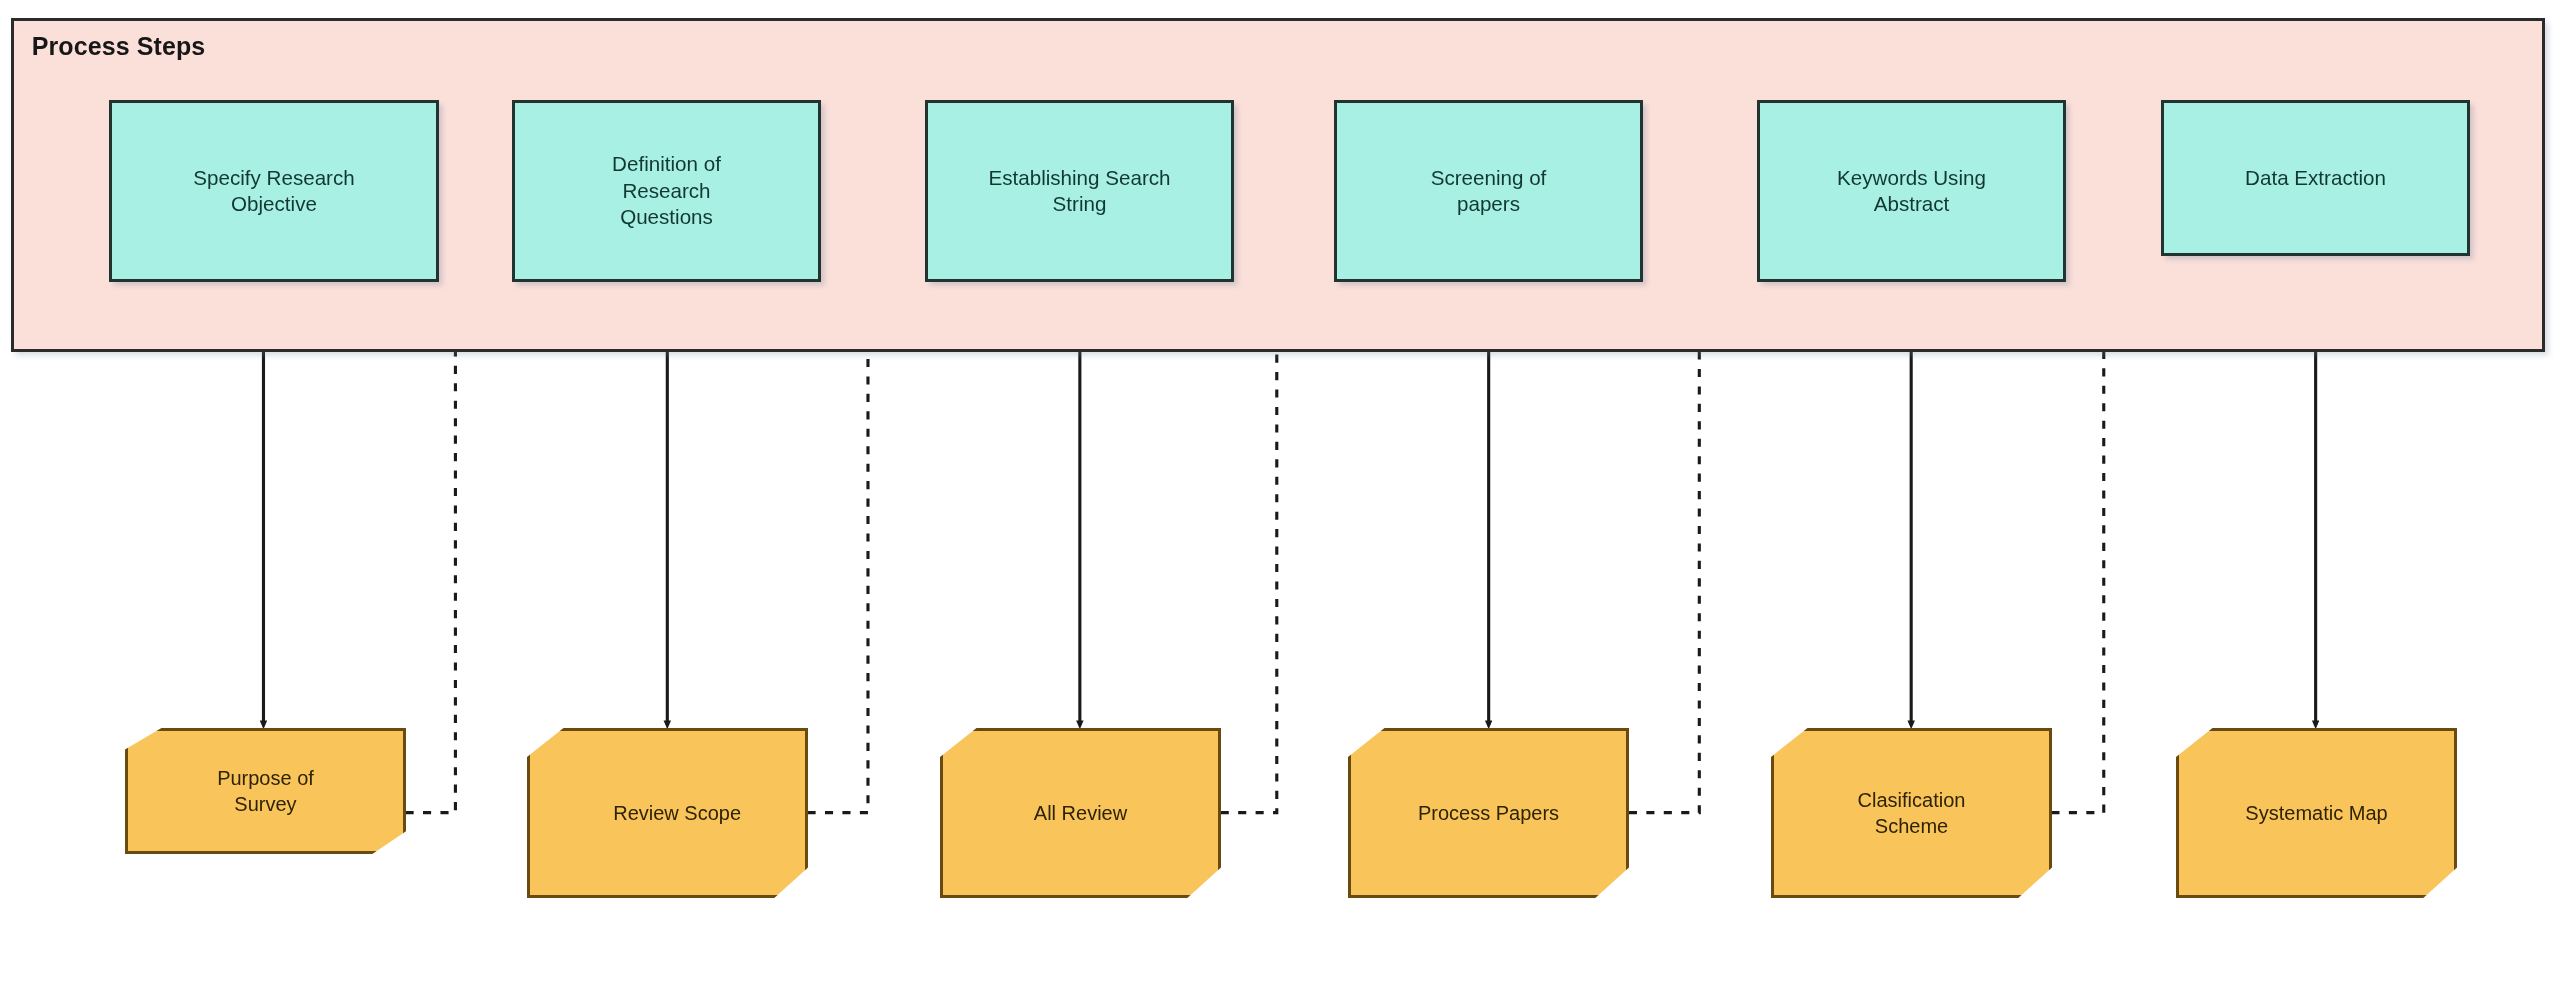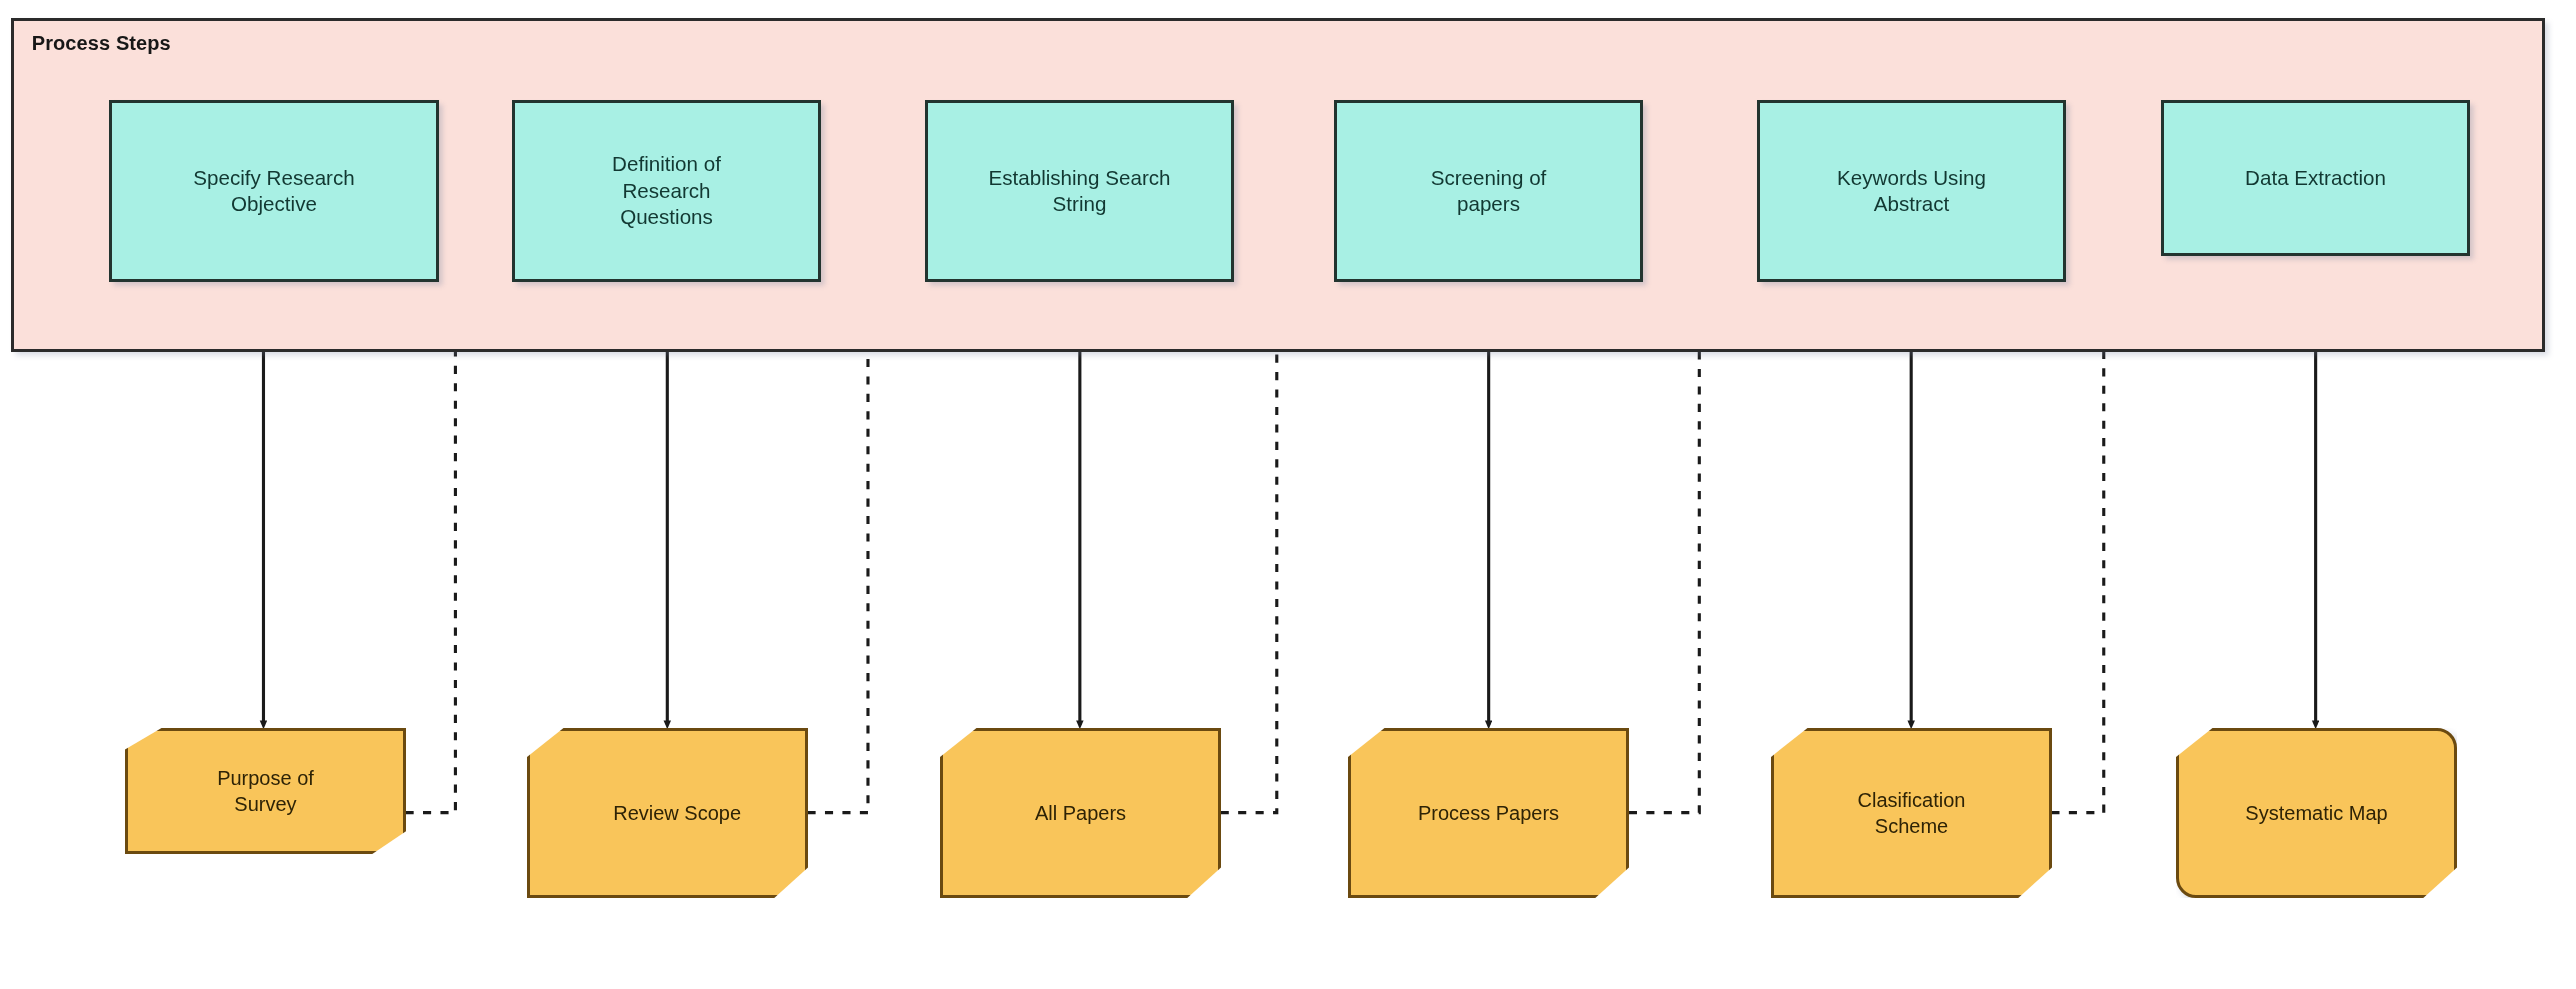--- a/index.html
+++ b/index.html
@@ -5,21 +5,21 @@
 <style>
   html,body{margin:0;padding:0;background:#ffffff;}
   body{width:2576px;height:989px;font-family:"Liberation Sans",sans-serif;}
   #stage{position:relative;width:2576px;height:989px;overflow:hidden;background:#ffffff;}
 
   
   .lane{position:absolute;box-sizing:border-box;border:3.1px solid #2b2b2b;
         box-shadow:4.4px 4.4px 5.6px rgba(120,130,160,.28);}
   #lane-process{left:11.2px;top:17.5px;width:2534px;height:334px;background:#fbe0da;}
   #lane-outcomes{left:11.2px;top:620px;width:2534px;height:276px;background:#e2f4f1;}
-  .lane-title{position:absolute;left:17.5px;top:11.2px;font-size:20px;font-weight:bold;
+  .lane-title{position:absolute;left:17.5px;top:11.2px;font-size:25px;font-weight:bold;
               color:#171717;letter-spacing:0.1px;white-space:nowrap;}
 
   
   .pbox{position:absolute;box-sizing:border-box;background:#a8f0e4;
         border:3.1px solid #22342f;display:flex;align-items:center;justify-content:center;
         text-align:center;color:#123832;font-size:20.6px;line-height:1.28;
         padding:3.7px 8.7px;box-shadow:4.4px 4.4px 5px rgba(120,130,160,.30);}
 
   
   .obox{position:absolute;box-sizing:border-box;background:#fac košula;}
@@ -90,27 +90,27 @@
       </div>
     </div>
   <div id="nodes-outcomes">
       <div class="obox" style="left: 125px; top: 728px; width: 281px; height: 126px; background: rgb(249, 197, 90); border-color: rgb(107, 74, 16);">
         <span>Purpose of<br>Survey</span>
       </div>
       <div class="obox" style="left: 527px; top: 728px; width: 281px; height: 170px; background: rgb(249, 197, 90); border-color: rgb(107, 74, 16); padding-left: 28px;">
         <span>Review Scope</span>
       </div>
       <div class="obox" style="left: 940px; top: 728px; width: 281px; height: 170px; background: rgb(249, 197, 90); border-color: rgb(107, 74, 16);">
-        <span>All Papers</span>
+        <span>All Review</span>
       </div>
       <div class="obox" style="left: 1348px; top: 728px; width: 281px; height: 170px; background: rgb(249, 197, 90); border-color: rgb(107, 74, 16);">
         <span>Process Papers</span>
       </div>
       <div class="obox" style="left: 1771px; top: 728px; width: 281px; height: 170px; background: rgb(249, 197, 90); border-color: rgb(107, 74, 16);">
         <span>Clasification<br>Scheme</span>
       </div>
-      <div class="obox" style="left: 2176px; top: 728px; width: 281px; height: 170px; background: rgb(249, 197, 90); border-color: rgb(107, 74, 16); border-radius: 20px;">
+      <div class="obox" style="left: 2176px; top: 728px; width: 281px; height: 170px; background: rgb(249, 197, 90); border-color: rgb(107, 74, 16);">
         <span>Systematic Map</span>
       </div>
     </div>
 
 </div>
 
 
 </body></html>

